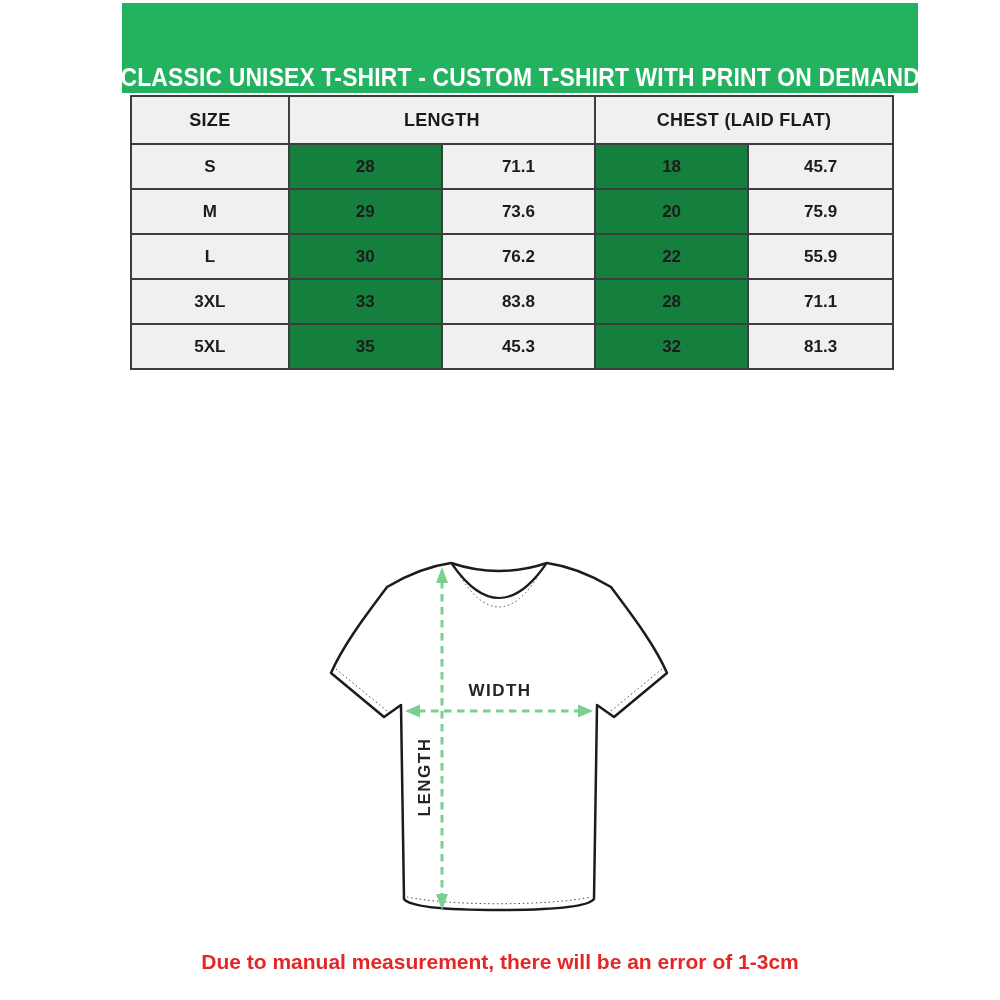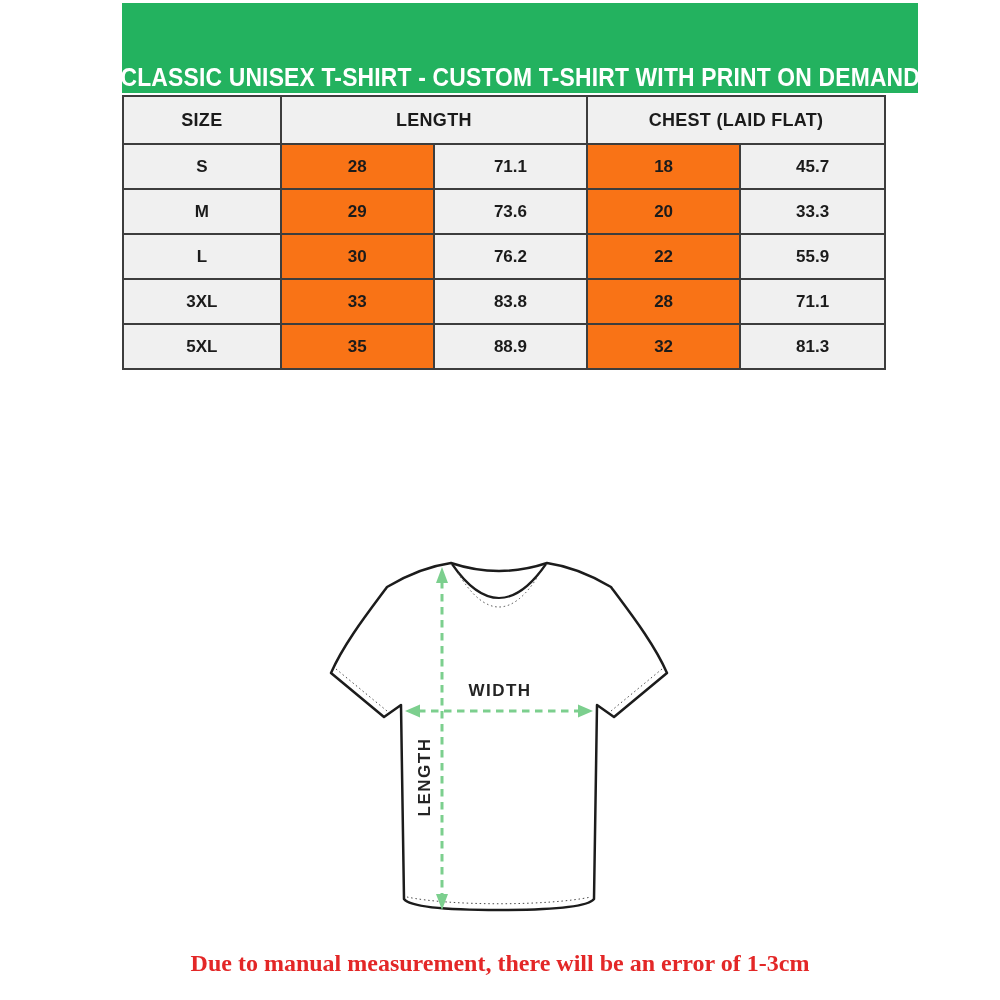--- a/index.html
+++ b/index.html
@@ -34,42 +34,42 @@
     font-weight: 700;
     white-space: nowrap;
     letter-spacing: 0.2px;
     display: inline-block;
     transform: scaleX(0.88);
   }
 
   
   table.size-chart {
     position: absolute;
-    left: 122px; top: 95px;
+    left: 130px; top: 95px;
     width: 764px;
     border-collapse: collapse;
     table-layout: fixed;
   }
   .size-chart th, .size-chart td {
     border: 2px solid var(--table-border);
     text-align: center;
     vertical-align: middle;
     font-weight: 700;
     color: var(--ink);
   }
   .size-chart th {
     background: var(--cell-shade);
     height: 48px;
     font-size: 18px;
     letter-spacing: 0.3px;
   }
   .size-chart td {
     height: 45px;
     font-size: 17px;
-    background: #f97316;
+    background: #15803d;
   }
   .size-chart td.shade { background: var(--cell-shade); }
 
   
   .diagram {
     position: absolute;
     left: 310px; top: 545px;
     width: 380px; height: 380px;
   }
   .diagram svg { width: 100%; height: 100%; display: block; }
@@ -80,23 +80,22 @@
   .meas-head    { fill: var(--arrow-green); }
   .meas-text    { fill: #242424; font-family: "Liberation Sans", sans-serif; font-size: 17px; font-weight: 700; letter-spacing: 1.5px; }
 
   
   .note {
     position: absolute;
     left: 0; top: 950px;
     width: 1000px;
     text-align: center;
     color: var(--note-red);
-    font-size: 24px;
+    font-size: 21px;
     font-weight: 700;
-    font-family: Liberation Serif, serif;
   }
 </style>
 </head>
 <body>
 
 <div class="banner">
   <span class="title">CLASSIC UNISEX T-SHIRT - CUSTOM T-SHIRT WITH PRINT ON DEMAND</span>
 </div>
 
 <table class="size-chart">
@@ -120,40 +119,40 @@
       <td>28</td>
       <td class="shade">71.1</td>
       <td>18</td>
       <td class="shade">45.7</td>
     </tr>
     <tr>
       <td class="shade">M</td>
       <td>29</td>
       <td class="shade">73.6</td>
       <td>20</td>
-      <td class="shade">33.3</td>
+      <td class="shade">75.9</td>
     </tr>
     <tr>
       <td class="shade">L</td>
       <td>30</td>
       <td class="shade">76.2</td>
       <td>22</td>
       <td class="shade">55.9</td>
     </tr>
     <tr>
       <td class="shade">3XL</td>
       <td>33</td>
       <td class="shade">83.8</td>
       <td>28</td>
       <td class="shade">71.1</td>
     </tr>
     <tr>
       <td class="shade">5XL</td>
       <td>35</td>
-      <td class="shade">88.9</td>
+      <td class="shade">45.3</td>
       <td>32</td>
       <td class="shade">81.3</td>
     </tr>
   </tbody>
 </table>
 
 <div class="diagram">
   <svg viewBox="0 0 380 380" xmlns="http://www.w3.org/2000/svg">
 
     <path class="shirt-line" d="

